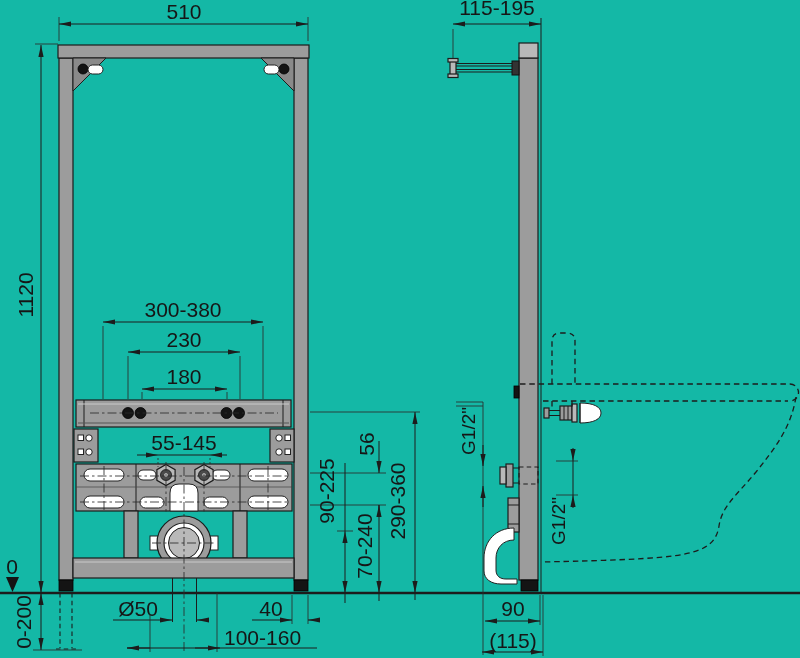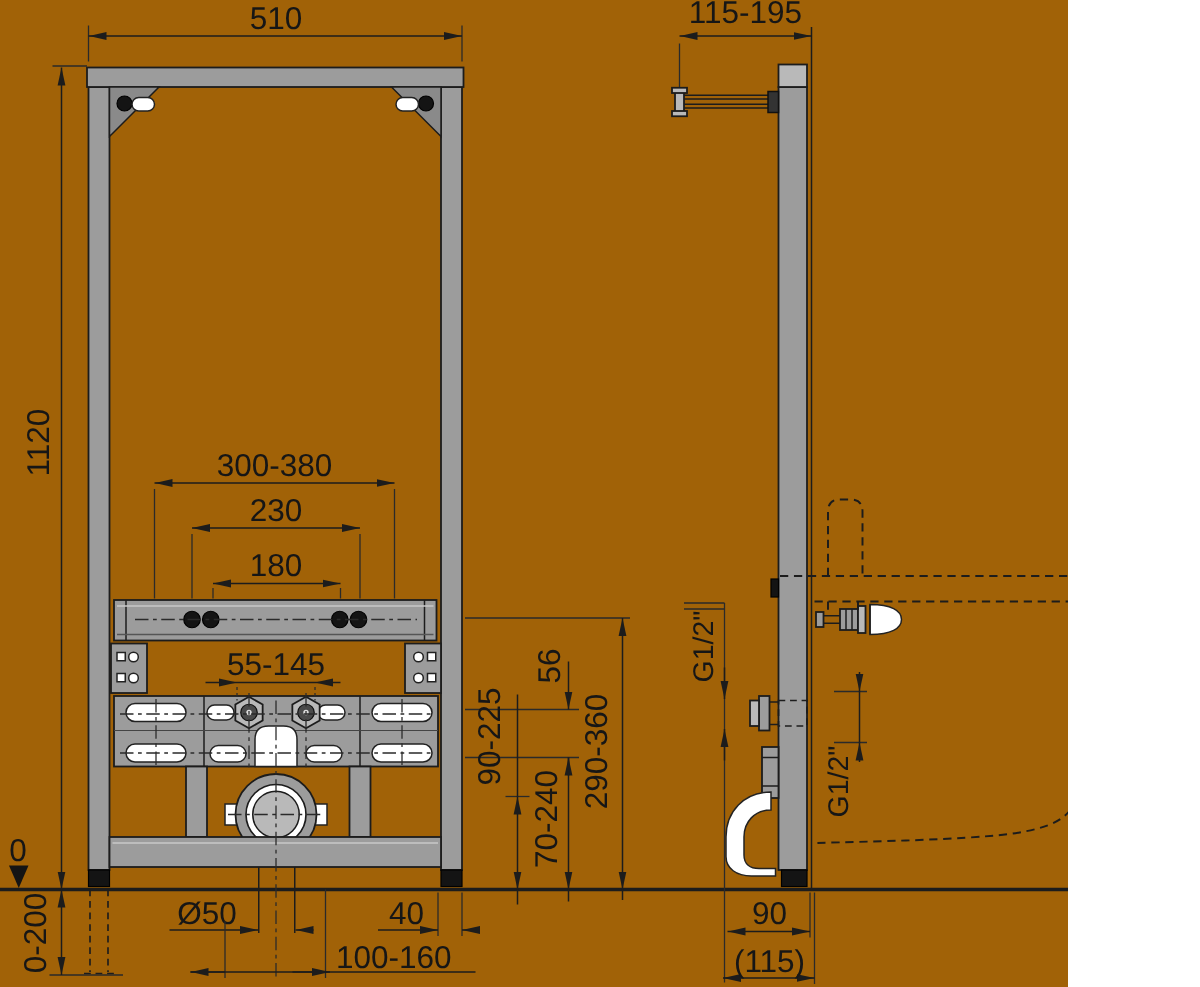--- a/index.html
+++ b/index.html
@@ -1,16 +1,16 @@
 <!DOCTYPE html>
 <html><head>
 <meta charset="utf-8">
 <style>
   html,body{margin:0;padding:0;background:#ffffff;}
-  #stage{width:712px;height:658px;position:relative;background:#a16207;overflow:hidden;text-align:center;}
+  #stage{width:800px;height:658px;position:relative;background:#14b8a6;overflow:hidden;text-align:center;}
   svg{display:block;}
   .metal{fill:#9c9c9c;stroke:#1c1c1c;stroke-width:1.2;}
   .metal-l{fill:#b9b9b9;stroke:#1c1c1c;stroke-width:1.2;}
   .metal-d{fill:#8a8a8a;stroke:#1c1c1c;stroke-width:1;}
   .blackpart{fill:#141414;stroke:#000;stroke-width:0.8;}
   .hole{fill:#ffffff;stroke:#222222;stroke-width:1;}
   .ln{stroke:#1c1c1c;stroke-width:1;fill:none;}
   .ln2{stroke:#1c1c1c;stroke-width:2.4;fill:none;}
   .dim{stroke:#1c1c1c;stroke-width:1;fill:none;}
   .ext{stroke:#2a2a2a;stroke-width:0.85;fill:none;}

